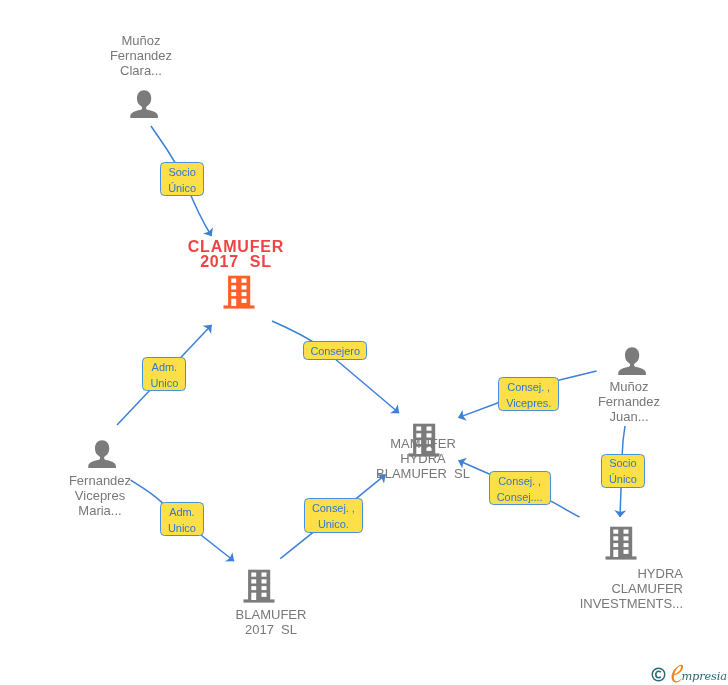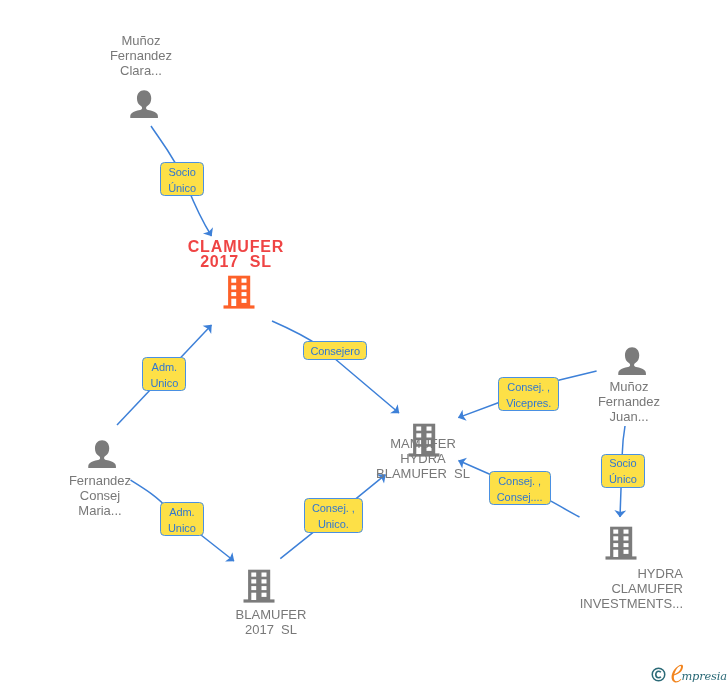--- a/index.html
+++ b/index.html
@@ -67,21 +67,21 @@
           <rect x="18.5" y="24.7" width="5.0" height="4.2"></rect>
     </g>
   </svg>
   <div class="node-label bold" style="left:186px;top:239px;width:100px;"><div>CLAMUFER</div><div>2017  SL</div></div>
 </div>
 
 <div class="node">
   <svg class="node-icon" style="left:87.8px;top:439.8px;" width="28.4" height="28.4" viewBox="0.3 0.3 27.4 27.4">
     <path fill="#7b7b7b" d="M13.9,0.6 C17.9,0.6 20.8,3.6 20.8,8.3 C20.8,11.7 19.4,14.4 17.3,15.6 C16.3,16.2 15.85,16.8 15.85,17.6 L15.85,17.9 C15.85,18.75 16.45,19.3 17.8,19.6 C21.4,20.3 24.0,21.3 25.6,22.5 C26.8,23.4 27.25,24.3 27.25,25.9 L27.25,27.4 L0.55,27.4 L0.55,25.9 C0.55,24.3 1.0,23.4 2.2,22.5 C3.8,21.3 6.4,20.3 10.0,19.6 C11.35,19.3 11.95,18.75 11.95,17.9 L11.95,17.6 C11.95,16.8 11.5,16.2 10.5,15.6 C8.4,14.4 7.0,11.7 7.0,8.3 C7.0,3.6 9.9,0.6 13.9,0.6 Z"></path>
   </svg>
-  <div class="node-label" style="left:53px;top:473px;width:94px;"><div>Fernandez</div><div>Consej</div><div>Maria...</div></div>
+  <div class="node-label" style="left:53px;top:473px;width:94px;"><div>Fernandez</div><div>Vicepres</div><div>Maria...</div></div>
 </div>
 
 <div class="node">
   <svg class="node-icon" style="left:408px;top:422px;" width="32" height="36" viewBox="0 0 32 36">
     <rect x="5.1" y="1.7" width="22.1" height="30.3" fill="#7b7b7b"></rect>
     <rect x="0.5" y="31.4" width="31" height="3.2" fill="#7b7b7b"></rect>
     <g fill="#ffffff">
       <rect x="8.3" y="4.5" width="4.9" height="4.2"></rect>
           <rect x="18.5" y="4.5" width="5.0" height="4.2"></rect>
       <rect x="8.3" y="11.3" width="4.9" height="4.2"></rect>

